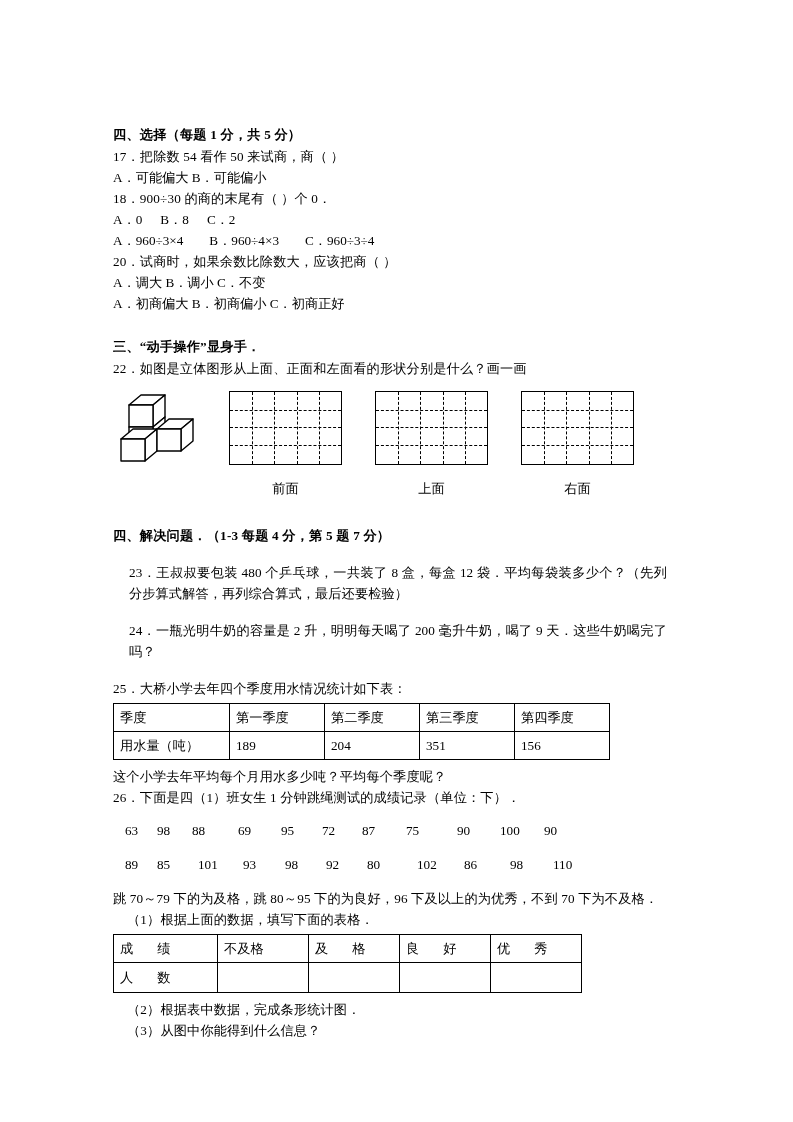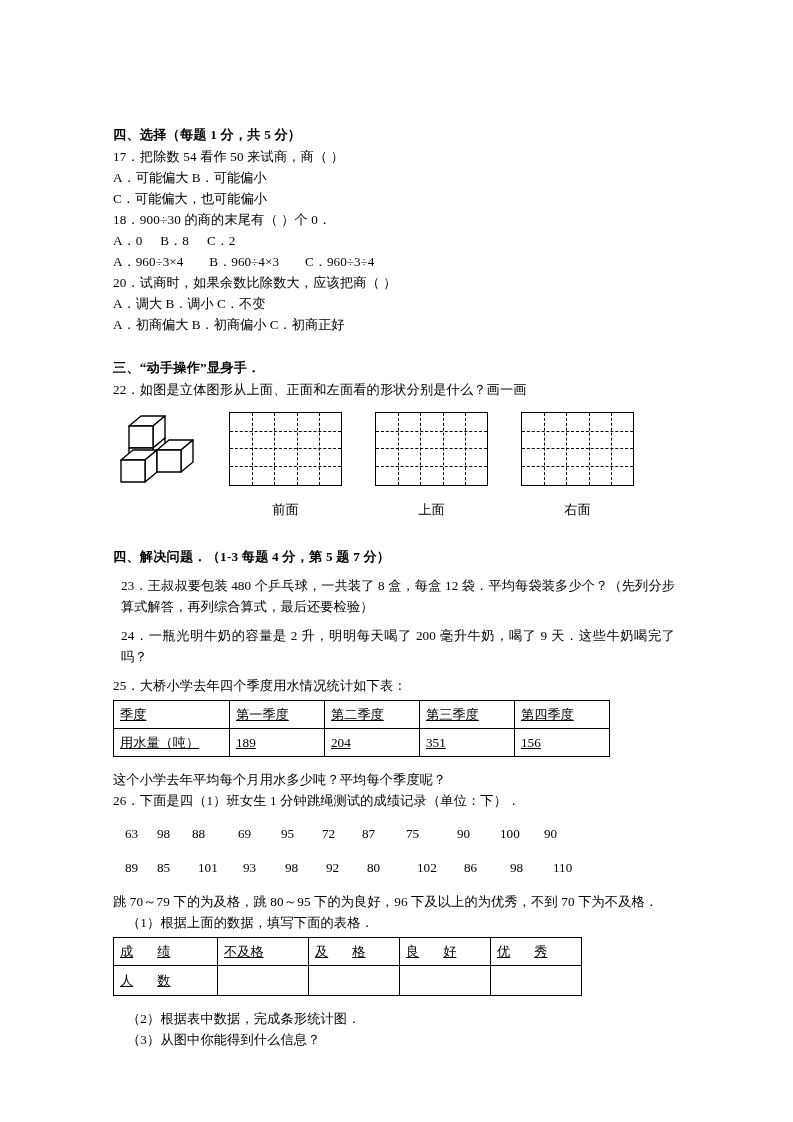--- a/index.html
+++ b/index.html
@@ -39,21 +39,21 @@
     font-size: 13.2px;
     line-height: 21px;
     letter-spacing: 0.15px;
     margin: 0;
     white-space: nowrap;
   }
   .q-para {
     font-size: 13.2px;
     line-height: 21px;
     letter-spacing: 0.1px;
-    margin: 8px;
+    margin: 16px;
     text-align: justify;
     text-justify: inter-ideograph;
   }
   .opt-line {
     font-size: 13.2px;
     line-height: 21px;
     margin: 0;
     white-space: nowrap;
   }
   .opt-sp { display: inline-block; width: 18px; }
@@ -115,23 +115,22 @@
     font-size: 13.2px;
     line-height: 19px;
   }
   #lblFront { left: 116px; }
   #lblTop   { left: 262px; }
   #lblRight { left: 408px; }
 
   
   table.data-table {
     border-collapse: collapse;
-    margin: 4px 0 12px 0;
+    margin: 4px 0 6px 0;
     table-layout: fixed;
-    text-decoration: underline;
   }
   table.data-table td {
     border: 1.1px solid #000;
     font-size: 13.2px;
     line-height: 18px;
     padding: 3px 5px 3px 6px;
     height: 21px;
     vertical-align: middle;
     white-space: nowrap;
   }
@@ -160,21 +159,20 @@
 </head>
 <body>
 
 <div class="page">
   <div class="content">
 
     <div class="sec-head">四、选择（每题 1 分，共 5 分）</div>
 
     <p class="q-line">17．把除数 54 看作 50 来试商，商（        ）</p>
     <p class="opt-line">A．可能偏大 B．可能偏小</p>
-    <p class="opt-line">C．可能偏大，也可能偏小</p>
 
     <p class="q-line">18．900÷30 的商的末尾有（        ）个 0．</p>
     <p class="opt-line"><span>A．0</span><span class="opt-sp"></span><span>B．8</span><span class="opt-sp"></span><span>C．2</span></p>
 
     <p class="opt-line"><span>A．960÷3×4</span><span class="opt-sp-lg"></span><span>B．960÷4×3</span><span class="opt-sp-lg"></span><span>C．960÷3÷4</span></p>
 
     <p class="q-line">20．试商时，如果余数比除数大，应该把商（        ）</p>
     <p class="opt-line">A．调大 B．调小 C．不变</p>
 
     <p class="opt-line">A．初商偏大 B．初商偏小 C．初商正好</p>

